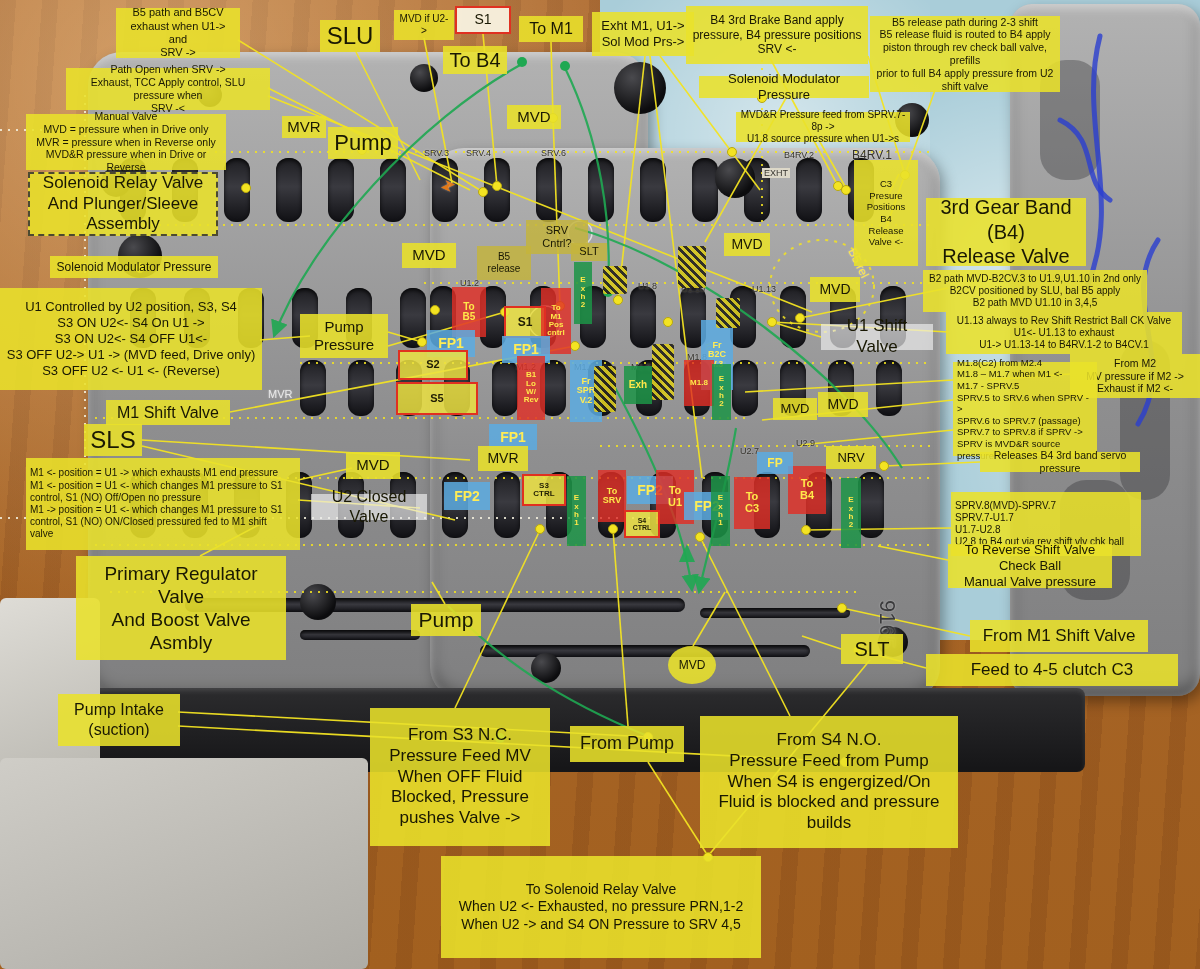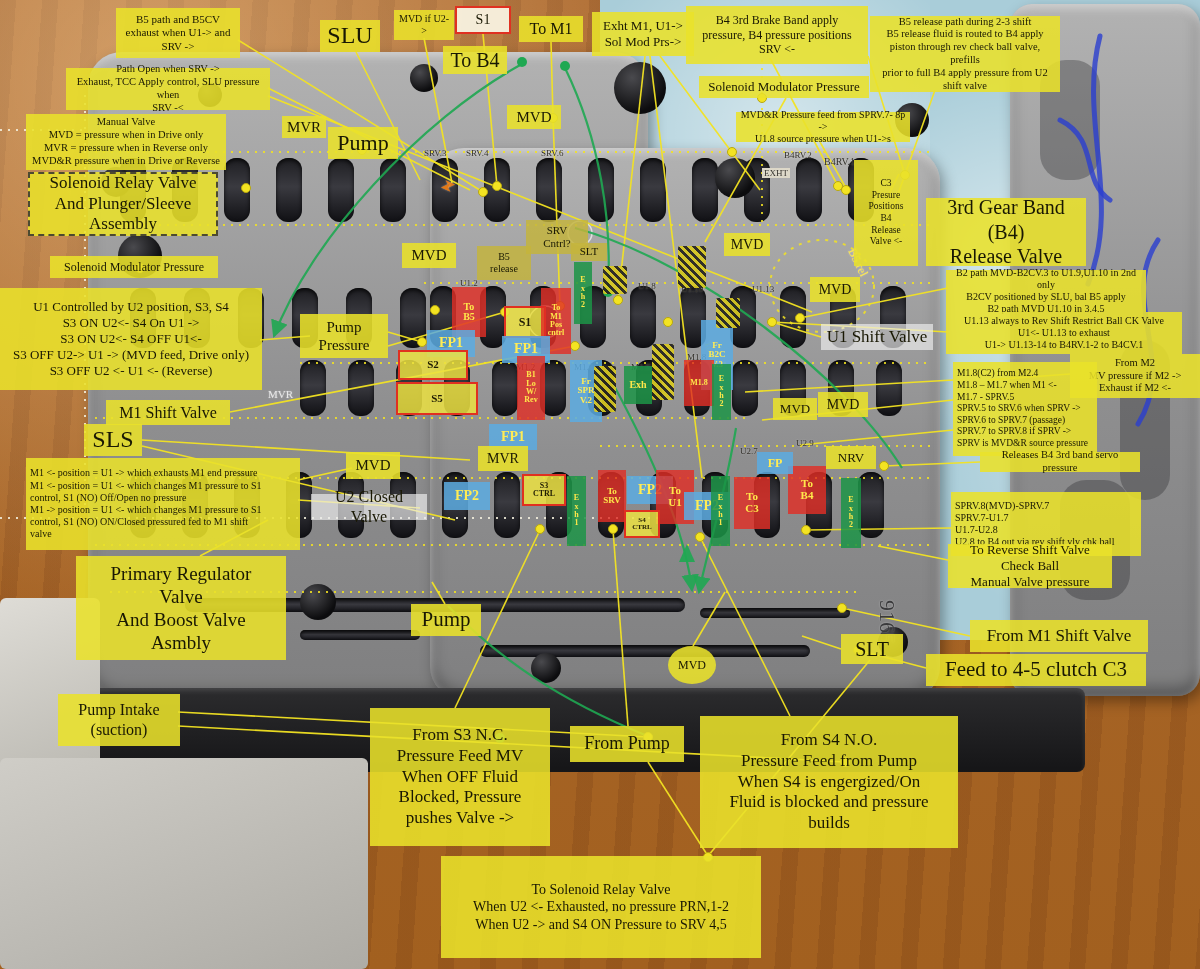--- a/index.html
+++ b/index.html
@@ -1,17 +1,17 @@
 <!DOCTYPE html>
 <html><head>
 <meta charset="utf-8">
 <style>
   html,body{margin:0;padding:0;}
   #scene{position:relative;width:1200px;height:969px;overflow:hidden;
-    font-family:Liberation Serif, serif;
+    font-family:Liberation Sans, sans-serif;
     background:
       radial-gradient(circle at 12% 8%, rgba(255,220,170,.45), transparent 40%),
       repeating-linear-gradient(94deg, rgba(110,55,18,.22) 0 16px, rgba(0,0,0,0) 16px 42px),
       linear-gradient(180deg,#ad6a30,#a2601f);}
   .cloth{position:absolute;background:
       radial-gradient(circle at 30% 40%, rgba(255,255,255,.5), transparent 45%),
       radial-gradient(circle at 70% 70%, rgba(255,255,255,.35), transparent 40%),
       #a9cdd9;}
   .metal{position:absolute;border-radius:34px;
     background:linear-gradient(180deg,#b2b2b2,#8f8f90 55%,#7f7f80);
@@ -294,21 +294,21 @@
 Presure
 Positions
 B4
 Release
 Valve &lt;-</div>
       <div class="note" style="left: 926px; top: 198px; width: 160px; height: 68px; font-size: 20px;">3rd Gear Band (B4)
 Release Valve</div>
       <div class="note" style="left: 50px; top: 256px; width: 168px; height: 22px; font-size: 12px;">Solenoid Modulator Pressure</div>
       <div class="note" style="left: 402px; top: 243px; width: 54px; height: 25px; font-size: 15px;">MVD</div>
       <div class="note" style="left: 724px; top: 233px; width: 46px; height: 23px; font-size: 14px;">MVD</div>
-      <div class="note" style="left: 946px; top: 270px; width: 200px; height: 42px; font-size: 10px;">B2 path MVD-B2CV.3 to U1.9,U1.10 in 2nd only
+      <div class="note" style="left: 923px; top: 270px; width: 224px; height: 42px; font-size: 10px;">B2 path MVD-B2CV.3 to U1.9,U1.10 in 2nd only
 B2CV positioned by SLU, bal B5 apply
 B2 path MVD U1.10 in 3,4,5</div>
       <div class="note" style="left: 810px; top: 277px; width: 50px; height: 25px; font-size: 14px;">MVD</div>
       <div class="note" style="left: 946px; top: 312px; width: 236px; height: 42px; font-size: 10px;">U1.13 always to Rev Shift Restrict Ball CK Valve
 U1&lt;- U1.13 to exhaust
 U1-&gt; U1.13-14 to B4RV.1-2 to B4CV.1</div>
       <div class="note white" style="left: 821px; top: 324px; width: 112px; height: 26px; font-size: 17px;">U1 Shift Valve</div>
       <div class="note" style="left: 0px; top: 288px; width: 262px; height: 102px; font-size: 13px;">U1 Controlled by U2 position, S3, S4
 S3 ON U2&lt;- S4 On U1 -&gt;
 S3 ON U2&lt;- S4 OFF U1&lt;-
@@ -347,21 +347,21 @@
 U2.8 to B4 out via rev shift vlv chk ball</div>
       <div class="note" style="left: 948px; top: 544px; width: 164px; height: 44px; font-size: 13px;">To Reverse Shift Valve Check Ball
 Manual Valve pressure</div>
       <div class="note" style="left: 76px; top: 556px; width: 210px; height: 104px; font-size: 19px;">Primary Regulator
 Valve
 And Boost Valve
 Asmbly</div>
       <div class="note" style="left: 411px; top: 604px; width: 70px; height: 32px; font-size: 21px;">Pump</div>
       <div class="note" style="left: 970px; top: 620px; width: 178px; height: 32px; font-size: 17px;">From M1 Shift Valve</div>
       <div class="note" style="left: 841px; top: 634px; width: 62px; height: 30px; font-size: 20px;">SLT</div>
-      <div class="note" style="left: 926px; top: 654px; width: 220px; height: 32px; font-size: 21px;">Feed to 4-5 clutch C3</div>
+      <div class="note" style="left: 926px; top: 654px; width: 252px; height: 32px; font-size: 17px;">Feed to 4-5 clutch C3</div>
       <div class="note round" style="left: 668px; top: 646px; width: 48px; height: 38px; font-size: 12px;">MVD</div>
       <div class="note" style="left: 58px; top: 694px; width: 122px; height: 52px; font-size: 16px;">Pump Intake
 (suction)</div>
       <div class="note" style="left: 370px; top: 708px; width: 180px; height: 138px; font-size: 17px;">From S3 N.C.
 Pressure Feed MV
 When OFF Fluid
 Blocked, Pressure
 pushes Valve -&gt;</div>
       <div class="note" style="left: 570px; top: 726px; width: 114px; height: 36px; font-size: 18px;">From Pump</div>
       <div class="note" style="left: 700px; top: 716px; width: 258px; height: 132px; font-size: 17px;">From S4 N.O.
@@ -439,21 +439,21 @@
       <div class="chip blue" style="left: 444px; top: 482px; width: 46px; height: 28px; font-size: 14px;">FP2</div>
       <div class="chip hatchbox" style="left: 603px; top: 266px; width: 24px; height: 28px; font-size: 8px;"></div>
       <div class="chip hatchbox" style="left: 678px; top: 246px; width: 28px; height: 42px; font-size: 8px;"></div>
       <div class="chip hatchbox" style="left: 594px; top: 366px; width: 22px; height: 46px; font-size: 8px;"></div>
       <div class="chip hatchbox" style="left: 652px; top: 344px; width: 22px; height: 56px; font-size: 8px;"></div>
       <div class="chip hatchbox" style="left: 716px; top: 298px; width: 24px; height: 30px; font-size: 8px;"></div>
       <span class="cast" style="left: 424px; top: 148px; font-size: 9px;">SRV.3</span>
       <span class="cast" style="left: 466px; top: 148px; font-size: 9px;">SRV.4</span>
       <span class="cast" style="left: 541px; top: 148px; font-size: 9px;">SRV.6</span>
       <span class="cast" style="left: 784px; top: 150px; font-size: 9px;">B4RV.2</span>
-      <span class="cast" style="left: 824px; top: 156px; font-size: 10px;">B4RV.1</span>
+      <span class="cast" style="left: 824px; top: 148px; font-size: 12px; padding-left: 28px;">B4RV.1</span>
       <span class="cast" style="left: 762px; top: 168px; font-size: 9px; background: rgb(221, 216, 200); padding: 0px 2px;">EXHT</span>
       <span class="cast" style="left: 460px; top: 278px; font-size: 9px;">U1.2</span>
       <span class="cast" style="left: 638px; top: 281px; font-size: 9px;">U1.8</span>
       <span class="cast" style="left: 681px; top: 284px; font-size: 9px;">U1.10</span>
       <span class="cast" style="left: 752px; top: 284px; font-size: 9px;">U1.13</span>
       <span class="cast" style="left: 516px; top: 362px; font-size: 9px;">M1.2</span>
       <span class="cast" style="left: 574px; top: 362px; font-size: 9px;">M1.4</span>
       <span class="cast" style="left: 631px; top: 362px; font-size: 9px;">M1.6</span>
       <span class="cast" style="left: 687px; top: 352px; font-size: 9px;">M1.8</span>
       <span class="cast" style="left: 740px; top: 446px; font-size: 9px;">U2.7</span>

